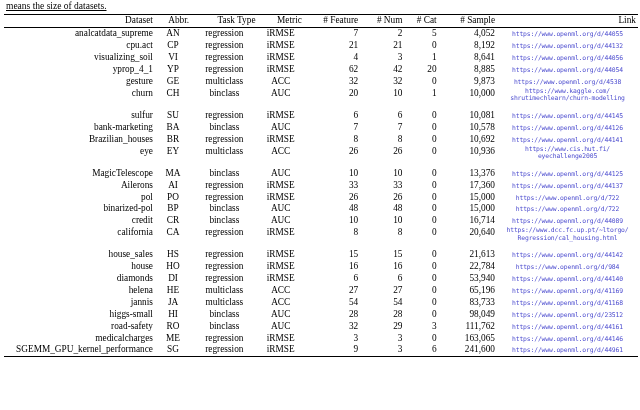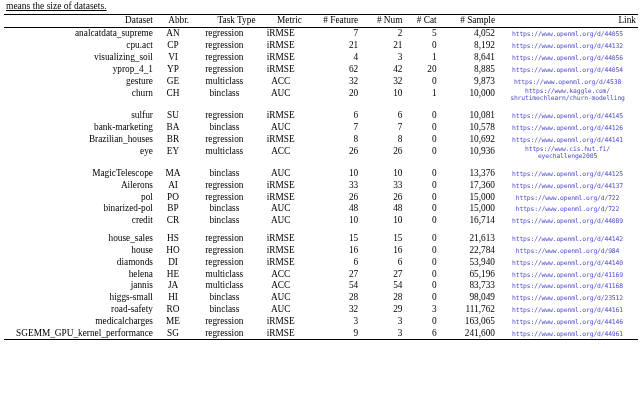--- a/index.html
+++ b/index.html
@@ -290,20 +290,32 @@
           <td class="c-dataset">credit</td>
           <td class="c-abbr">CR</td>
           <td class="c-task">binclass</td>
           <td class="c-metric">AUC</td>
           <td class="c-feature">10</td>
           <td class="c-num">10</td>
           <td class="c-cat">0</td>
           <td class="c-sample">16,714</td>
           <td class="c-link"><a class="link" href="#">https://www.openml.org/d/44089</a></td>
         </tr>
+        <tr>
+          <td class="c-dataset">california</td>
+          <td class="c-abbr">CA</td>
+          <td class="c-task">regression</td>
+          <td class="c-metric">iRMSE</td>
+          <td class="c-feature">8</td>
+          <td class="c-num">8</td>
+          <td class="c-cat">0</td>
+          <td class="c-sample">20,640</td>
+          <td class="c-link"><a class="link" href="#">https://www.dcc.fc.up.pt/~ltorgo/
+Regression/cal_housing.html</a></td>
+        </tr>
         <tr class="spacer-row">
           <td colspan="9"></td>
         </tr>
         <tr>
           <td class="c-dataset">house_sales</td>
           <td class="c-abbr">HS</td>
           <td class="c-task">regression</td>
           <td class="c-metric">iRMSE</td>
           <td class="c-feature">15</td>
           <td class="c-num">15</td>

